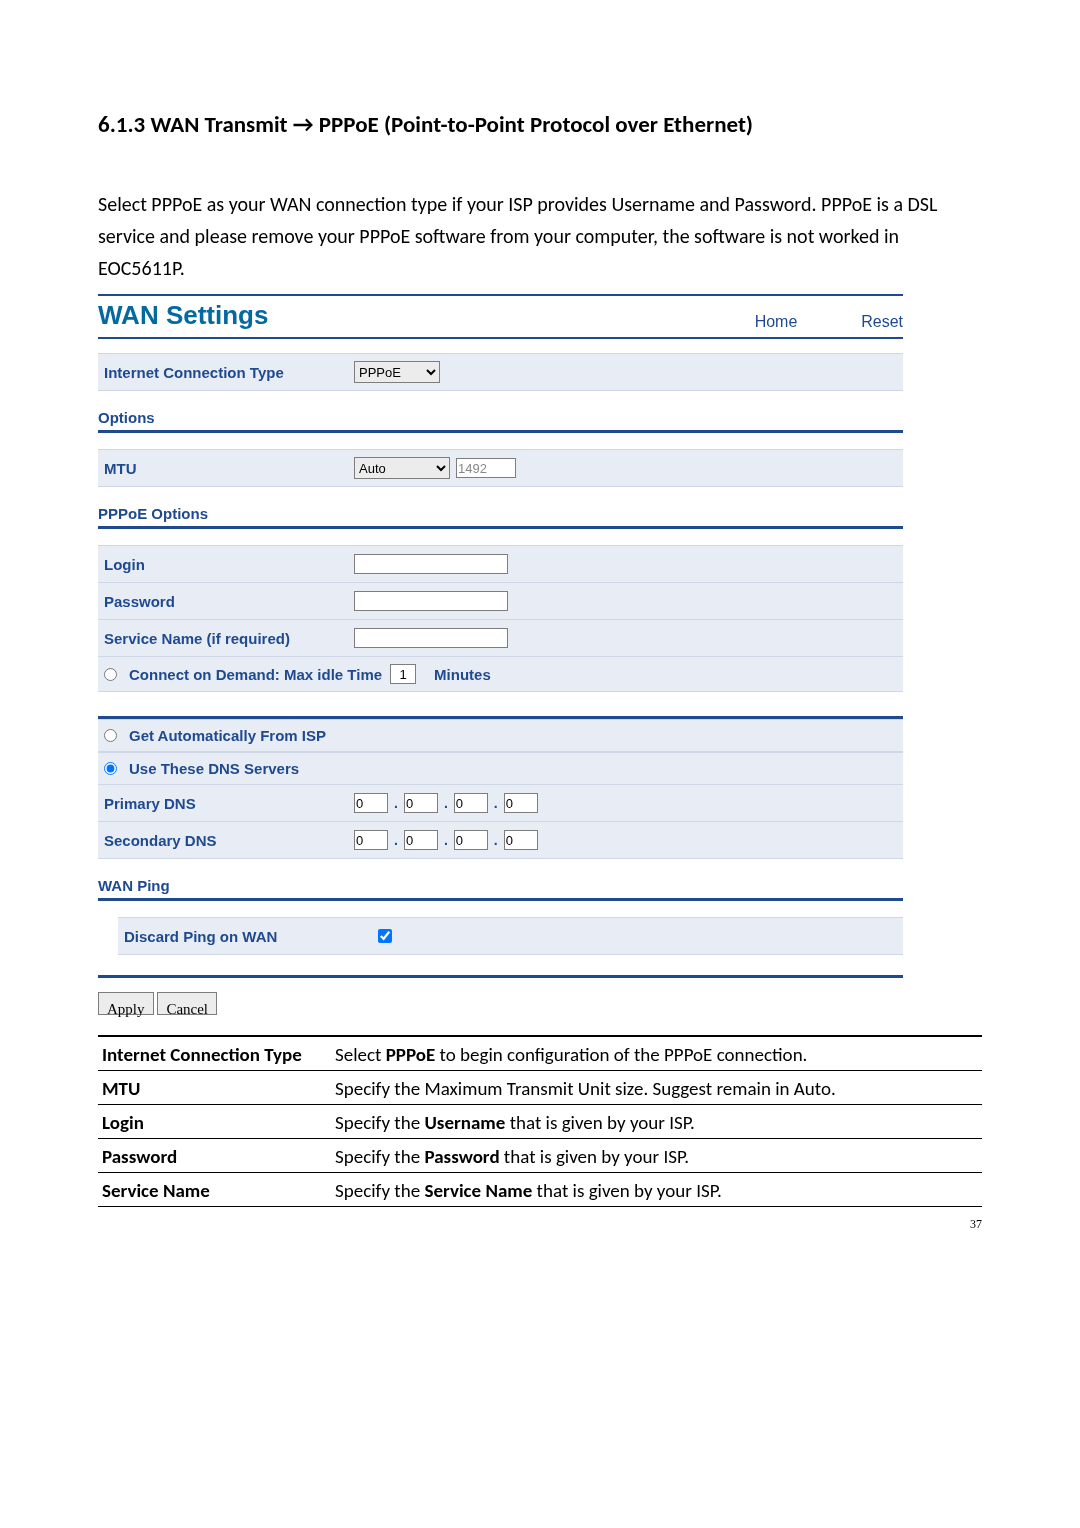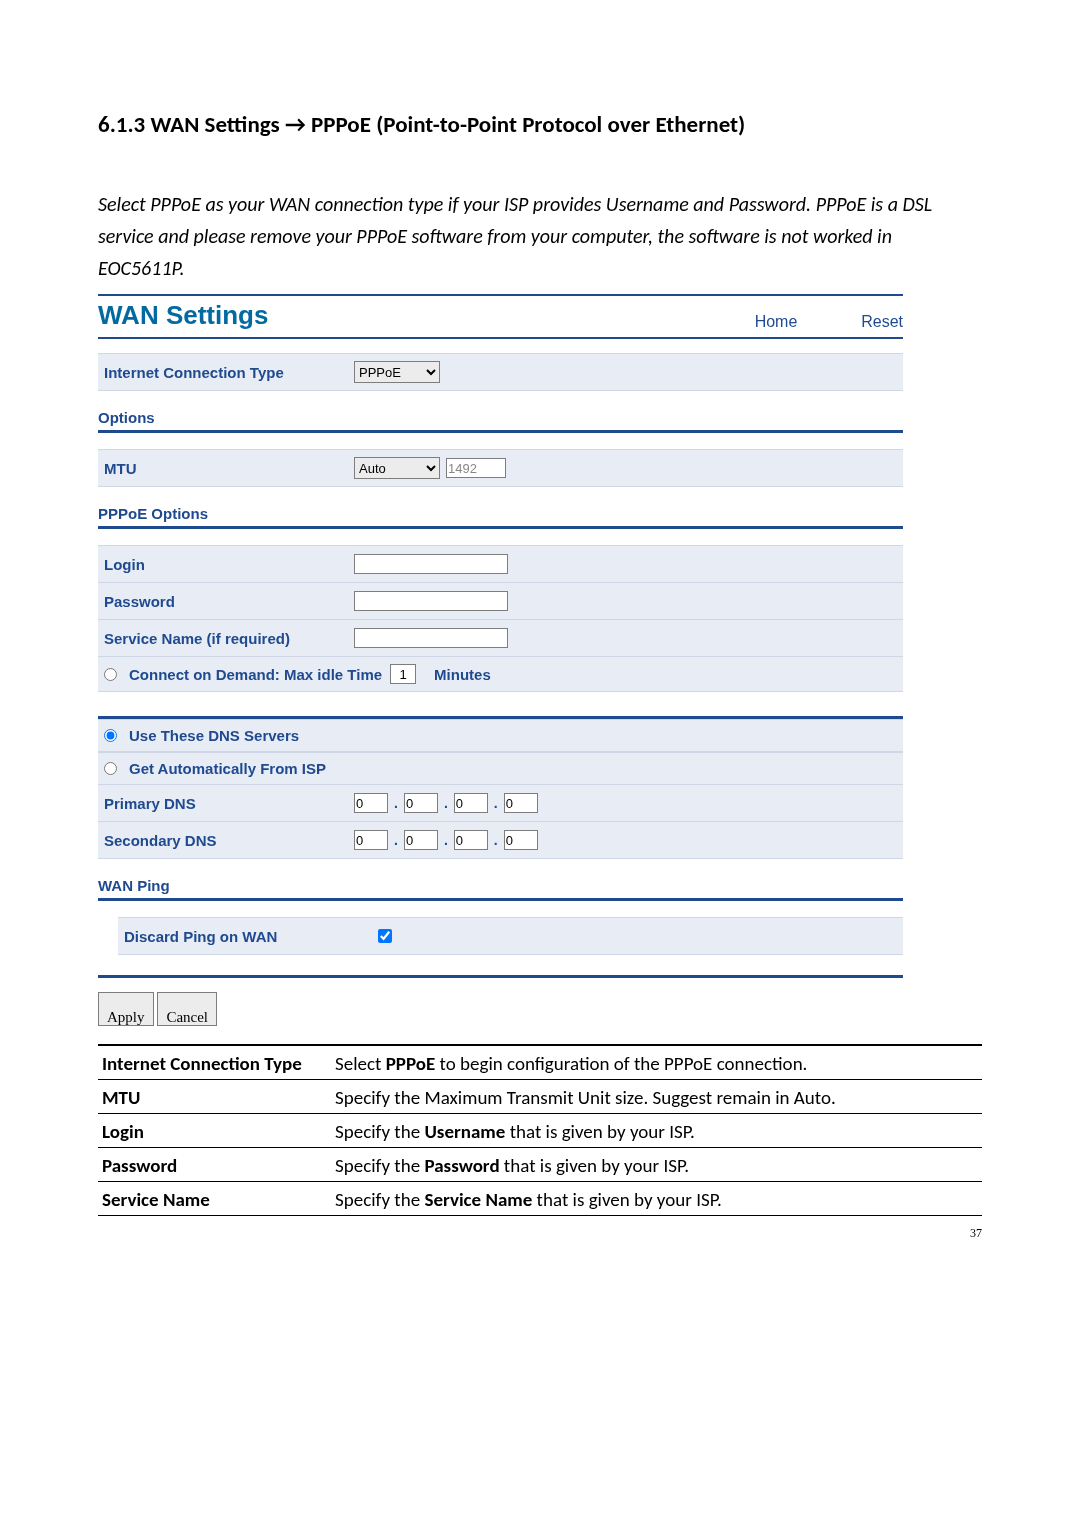--- a/index.html
+++ b/index.html
@@ -12,21 +12,20 @@
   }
   .section-title {
     font-size:23px;
     font-weight:700;
     margin:30px 0 50px 0;
   }
   .intro {
     font-size:20px;
     line-height:1.6;
     margin-bottom:14px;
-    font-style:italic;
   }
 
   
   .panel {
     width:805px;
     margin-top:-4px;
     font-family:Arial,Helvetica,sans-serif;
     font-size:14px;
     color:#000;
   }
@@ -88,21 +87,21 @@
     display:flex; align-items:center; gap:8px;
   }
   .radio-row input[type=radio] { margin:0 4px 0 0; }
   .radio-row .unit { margin-left:10px; }
   .dns-group .radio-row { border-top:1px solid #cfd6e6; }
 
   .btnbar { margin-top:14px; }
   .btnbar button {
     font-family:"Times New Roman",serif;
     font-size:15px;
-    padding:16px 8px; height:23px;
+    padding:8px 8px; height:23px;
     background:#ececec; border:1px solid #7d7d7d;
   }
 
   
   table.desc {
     width:100%;
     border-collapse:collapse;
     margin-top:18px;
     font-family:"Calibri","Segoe UI",Arial,sans-serif;
     font-size:19px;
@@ -118,21 +117,21 @@
 
   .pageno {
     text-align:right; font-size:12px;
     font-family:"Times New Roman",serif;
     margin-top:10px;
   }
 </style>
 </head>
 <body>
 
-<div class="section-title">6.1.3 WAN Settings → PPPoE (Point-to-Point Protocol over Ethernet)</div>
+<div class="section-title">6.1.3 WAN Transmit → PPPoE (Point-to-Point Protocol over Ethernet)</div>
 
 <div class="intro">Select PPPoE as your WAN connection type if your ISP provides Username and Password. PPPoE is a DSL service and please remove your PPPoE software from your computer, the software is not worked in EOC5611P.</div>
 
 <div class="panel">
 
   <div class="panel-head">
     <div class="panel-title">WAN Settings</div>
     <div class="nav-links">
       <a href="#">Home</a>
       <a href="#">Reset</a>
@@ -151,21 +150,21 @@
   </div>
 
   <div class="blk">
     <div class="blk-hr"><span class="blk-title">Options</span></div>
   </div>
 
   <div style="margin-top:16px;">
     <div class="row" style="border-top:1px solid #cfd6e6;">
       <div class="lab">MTU</div>
       <div class="ctl">
-        <select style="width:86px;">
+        <select style="width:96px;">
           <option>Auto</option>
         </select>
         <input type="text" style="width: 56px; color: rgb(136, 136, 136);" value="1492">
       </div>
     </div>
   </div>
 
   <div class="blk">
     <div class="blk-hr"><span class="blk-title">PPPoE Options</span></div>
   </div>
@@ -192,26 +191,26 @@
     <div class="radio-row">
       <input type="radio" name="pmode" style="">
       <span>Connect on Demand: Max idle Time</span>
       <input type="text" class="tiny" value="1" style="">
       <span class="unit">Minutes</span>
     </div>
   </div>
 
   <div class="blk dns-group" style="margin-top:24px;border-top:3px solid #1f4a8f;padding-top:0;">
     <div class="radio-row">
+      <input type="radio" name="dnsmode" style="">
+      <span>Get Automatically From ISP</span>
+    </div>
+    <div class="radio-row">
       <input type="radio" name="dnsmode" checked="" style="">
       <span>Use These DNS Servers</span>
-    </div>
-    <div class="radio-row">
-      <input type="radio" name="dnsmode" style="">
-      <span>Get Automatically From ISP</span>
     </div>
     <div class="row">
       <div class="lab">Primary DNS</div>
       <div class="ctl ip">
         <input type="text" value="0" style="">
           <span>.</span>
         <input type="text" value="0" style="">
           <span>.</span>
         <input type="text" value="0" style="">
           <span>.</span>

